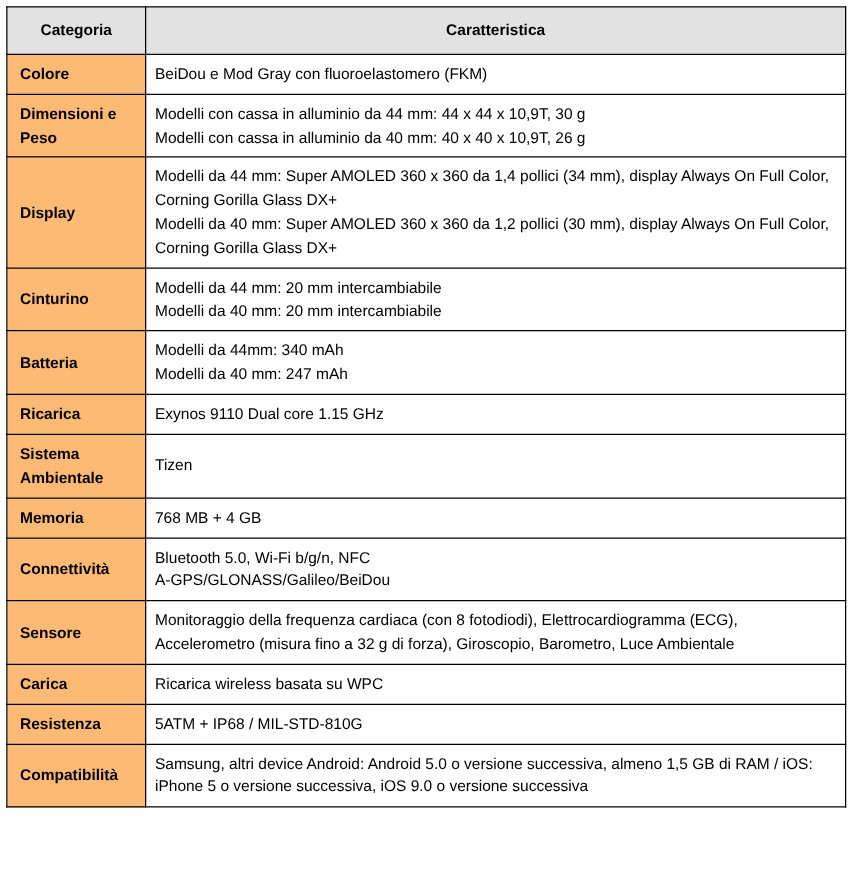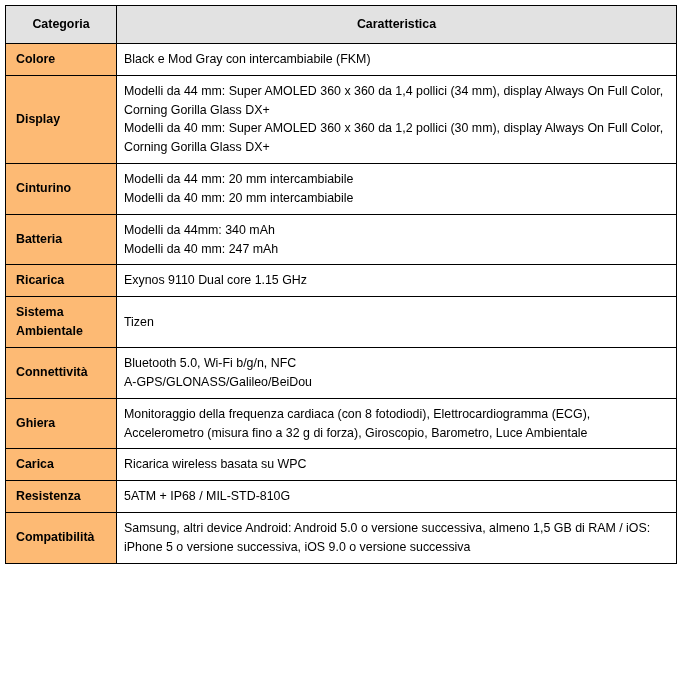--- a/index.html
+++ b/index.html
@@ -71,21 +71,28 @@
     <thead>
       <tr>
         <th class="category-header">Categoria</th>
         <th class="feature-header">Caratteristica</th>
       </tr>
     </thead>
     <tbody id="spec-table-body">
         <tr>
           <th class="category-cell">Colore</th>
           <td class="feature-cell">
-            <span class="line">Black e Mod Gray con intercambiabile (FKM)</span>
+            <span class="line">BeiDou e Mod Gray con fluoroelastomero (FKM)</span>
+          </td>
+        </tr>
+        <tr>
+          <th class="category-cell">Dimensioni e Peso</th>
+          <td class="feature-cell">
+            <span class="line">Modelli con cassa in alluminio da 44 mm: 44 x 44 x 10,9T, 30 g</span>
+            <span class="line">Modelli con cassa in alluminio da 40 mm: 40 x 40 x 10,9T, 26 g</span>
           </td>
         </tr>
         <tr>
           <th class="category-cell">Display</th>
           <td class="feature-cell">
             <span class="line">Modelli da 44 mm: Super AMOLED 360 x 360 da 1,4 pollici (34 mm), display Always On Full Color, Corning Gorilla Glass DX+</span>
             <span class="line">Modelli da 40 mm: Super AMOLED 360 x 360 da 1,2 pollici (30 mm), display Always On Full Color, Corning Gorilla Glass DX+</span>
           </td>
         </tr>
         <tr>
@@ -108,28 +115,34 @@
             <span class="line">Exynos 9110 Dual core 1.15 GHz</span>
           </td>
         </tr>
         <tr>
           <th class="category-cell">Sistema Ambientale</th>
           <td class="feature-cell">
             <span class="line">Tizen</span>
           </td>
         </tr>
         <tr>
+          <th class="category-cell">Memoria</th>
+          <td class="feature-cell">
+            <span class="line">768 MB + 4 GB</span>
+          </td>
+        </tr>
+        <tr>
           <th class="category-cell">Connettività</th>
           <td class="feature-cell">
             <span class="line">Bluetooth 5.0, Wi-Fi b/g/n, NFC</span>
             <span class="line">A-GPS/GLONASS/Galileo/BeiDou</span>
           </td>
         </tr>
         <tr>
-          <th class="category-cell">Ghiera</th>
+          <th class="category-cell">Sensore</th>
           <td class="feature-cell">
             <span class="line">Monitoraggio della frequenza cardiaca (con 8 fotodiodi), Elettrocardiogramma (ECG), Accelerometro (misura fino a 32 g di forza), Giroscopio, Barometro, Luce Ambientale</span>
           </td>
         </tr>
         <tr>
           <th class="category-cell">Carica</th>
           <td class="feature-cell">
             <span class="line">Ricarica wireless basata su WPC</span>
           </td>
         </tr>

